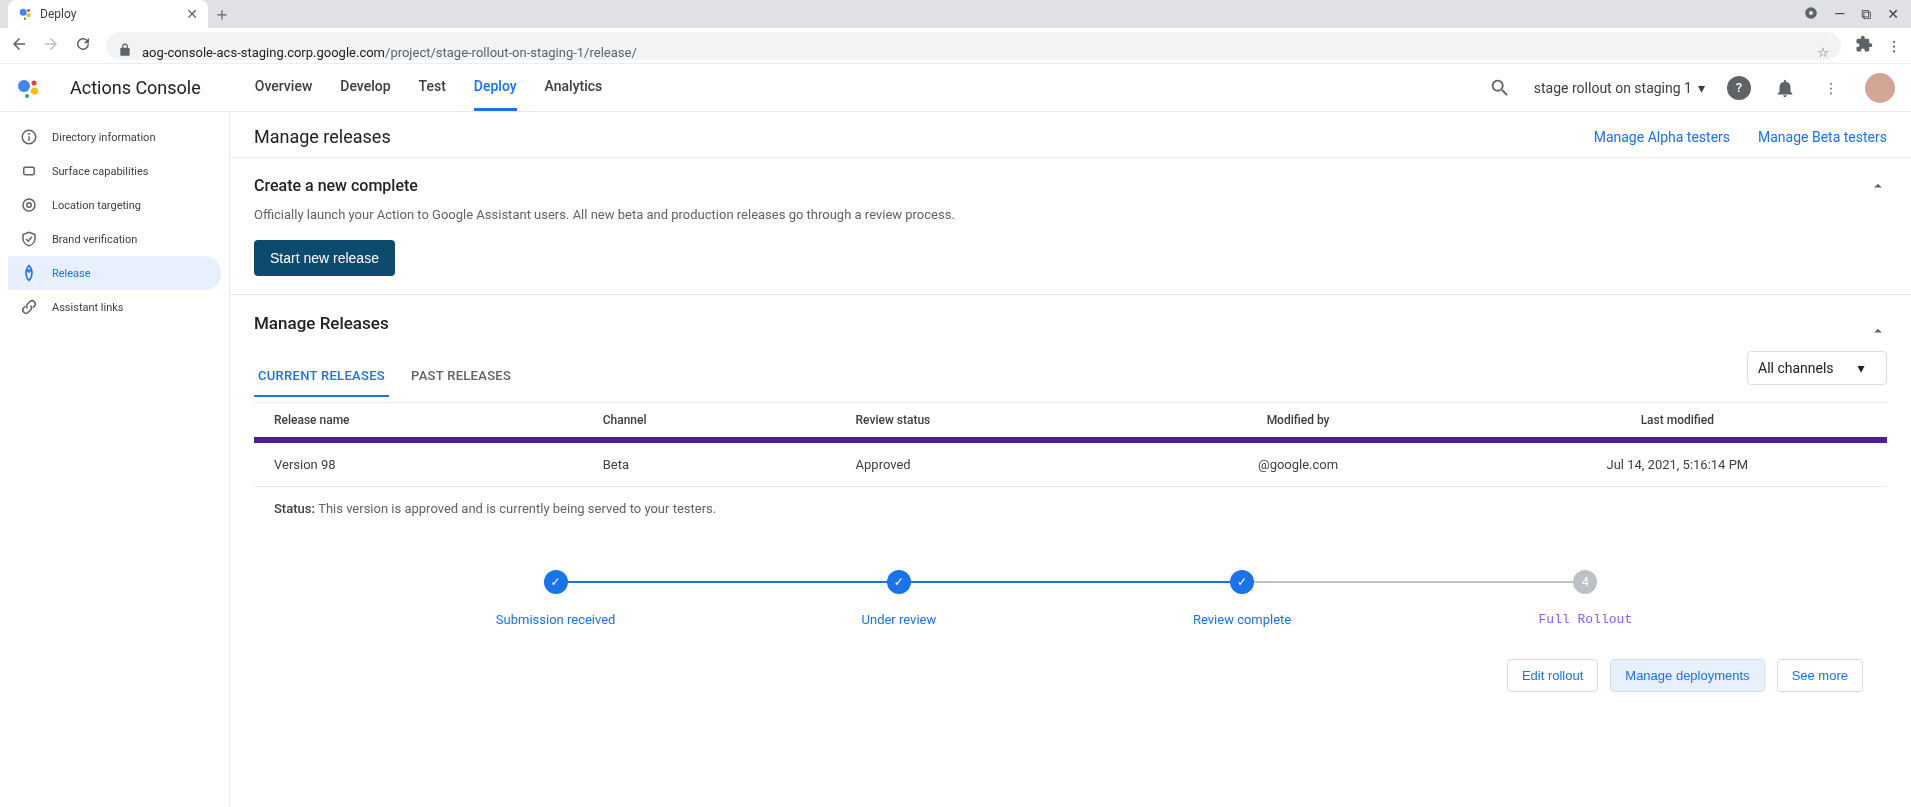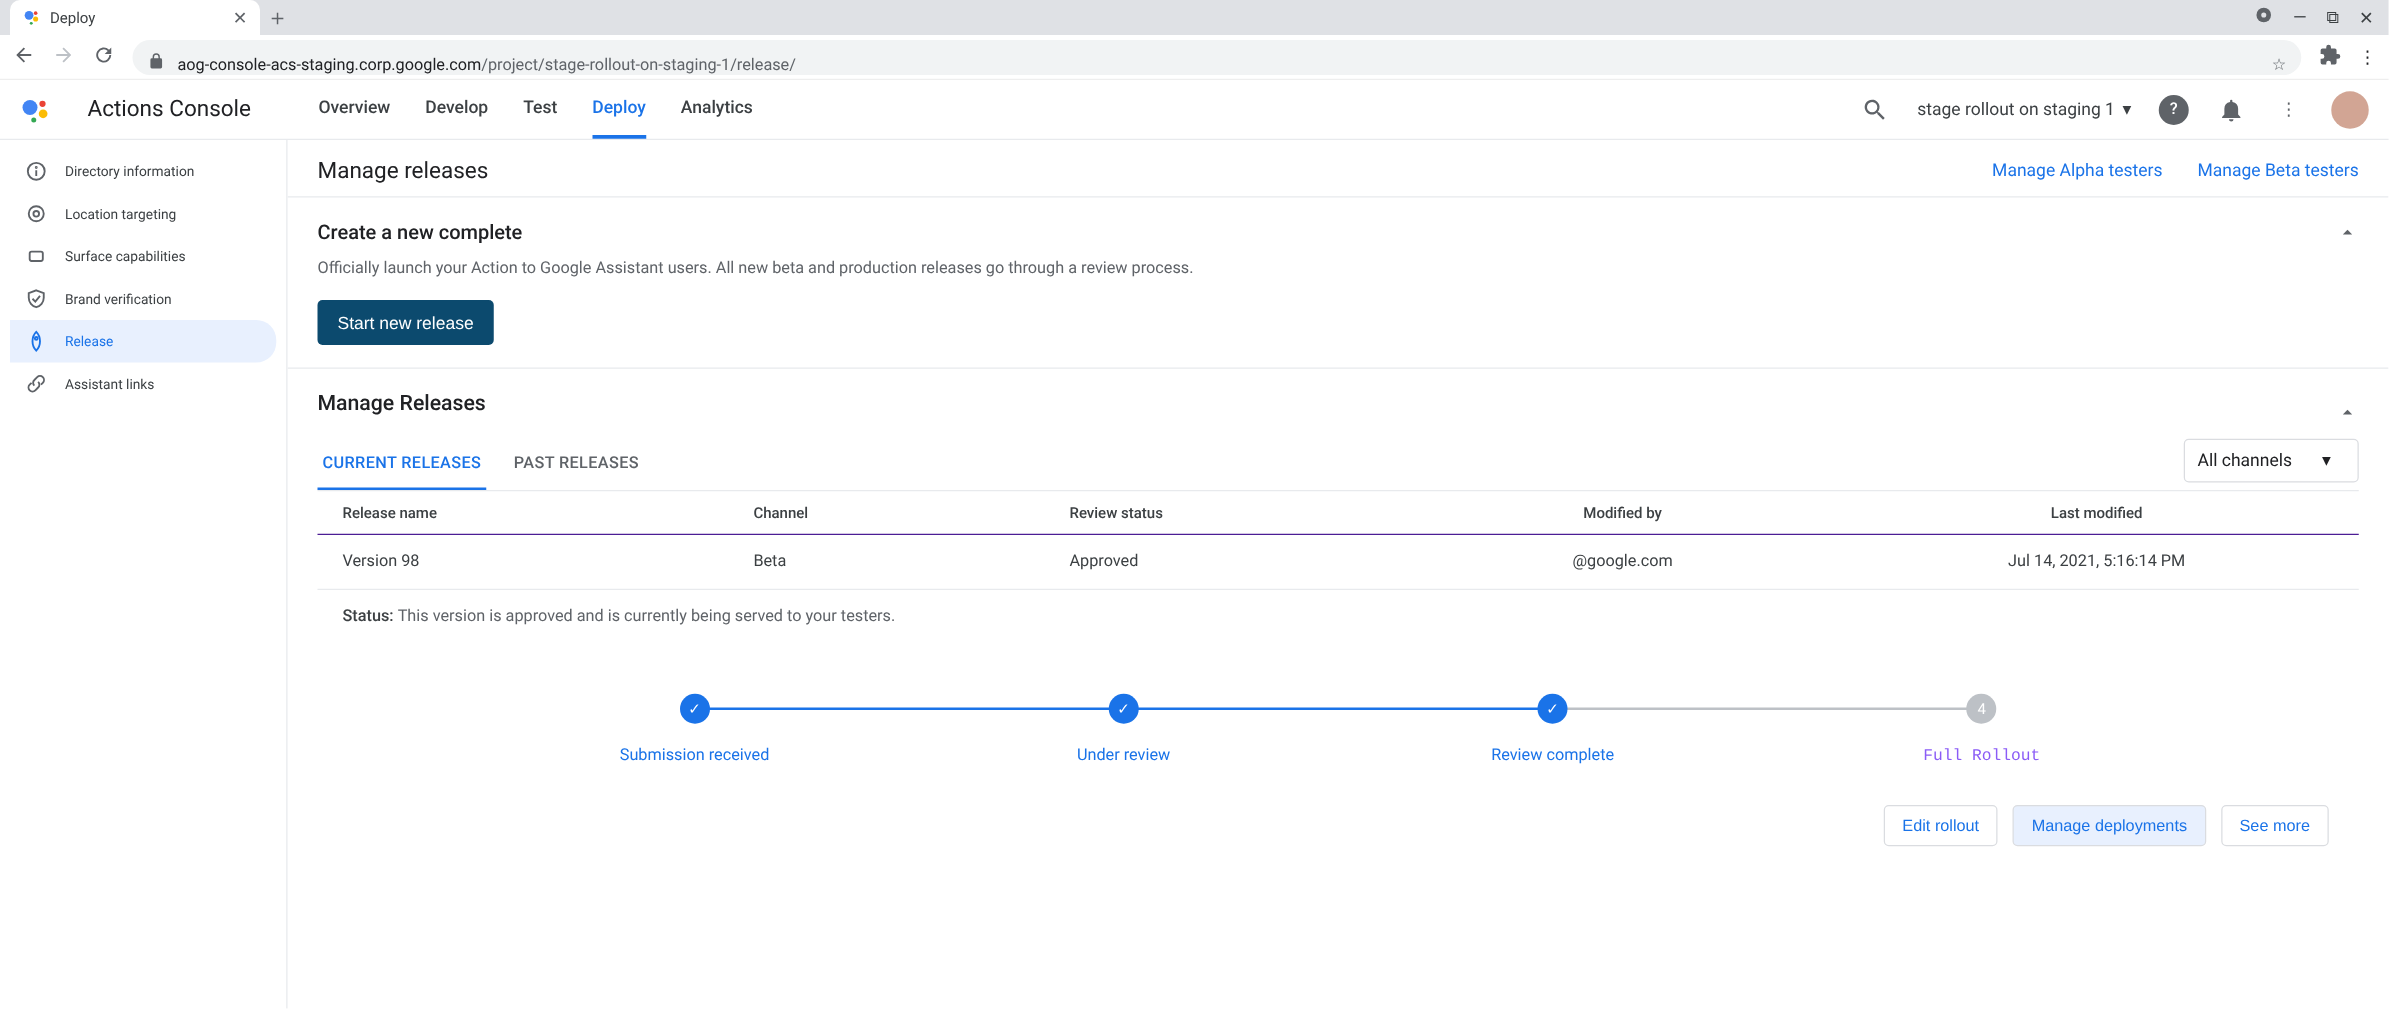--- a/index.html
+++ b/index.html
@@ -87,22 +87,22 @@
     .section { padding: 18px 24px; border-bottom: 1px solid #e8eaed; position: relative; }
     .section-head { display: flex; align-items: center; justify-content: space-between; }
     .section-title { font-size: 16px; font-weight: 500; color: #202124; margin-bottom: 4px; }
     .section-desc { font-size: 13px; color: #5f6368; margin-top: 8px; }
     .chevron { color: #5f6368; cursor: pointer; }
     .btn-primary { background: #0c4a6e; color: #fff; border: none; padding: 10px 16px; font-size: 14px; border-radius: 4px; font-weight: 500; cursor: pointer; margin-top: 18px; }
     .section-title-lg { font-size: 17px; font-weight: 500; margin-bottom: 18px; }
     .tabs-row { display: flex; gap: 18px; border-bottom: 1px solid #e8eaed; align-items: center; }
     .tab2 { text-transform: uppercase; font-size: 13px; font-weight: 500; color: #5f6368; padding: 12px 4px; cursor: pointer; border-bottom: 2px solid transparent; letter-spacing: .3px; }
     .tab2.active { color: #1a73e8; border-bottom-color: #1a73e8; }
-    .dropdown { margin-left: auto; border: 1px solid #dadce0; padding: 8px 10px; border-radius: 4px; display: flex; align-items: center; gap: 24px; font-size: 14px; min-width: 140px; cursor: pointer; margin-bottom: 6px; }
-    .table-head { display: grid; grid-template-columns: 1.3fr 1fr 1fr 1.5fr 1.5fr; padding: 10px 20px; color: #3c4043; font-size: 12px; font-weight: 500; border-bottom: 1px solid #4c1d95; }
+    .dropdown { margin-left: auto; border: 1px solid #dadce0; padding: 8px 10px; border-radius: 4px; display: flex; align-items: center; gap: 24px; font-size: 14px; min-width: 140px; cursor: pointer; margin-bottom: 17px; }
+    .table-head { display: grid; grid-template-columns: 1.3fr 1fr 1fr 1.5fr 1.5fr; padding: 10px 20px; color: #3c4043; font-size: 12px; font-weight: 500; border-bottom: 6px solid #4c1d95; }
     .table-row { display: grid; grid-template-columns: 1.3fr 1fr 1fr 1.5fr 1.5fr; padding: 14px 20px; color: #3c4043; font-size: 13px; border-bottom: 1px solid #e8eaed; }
     .detail { padding: 14px 20px; font-size: 13px; color: #3c4043; }
     .detail b { font-weight: 500; }
     .stepper { display: flex; align-items: center; justify-content: space-between; padding: 40px 130px 24px 130px; position: relative; }
     .step { flex: 1; display: flex; flex-direction: column; align-items: center; gap: 18px; position: relative; }
     .step:not(:last-child)::after {
       content: ''; position: absolute; top: 11px; left: 50%; right: -50%; height: 2px; background: #1a73e8; z-index: 0;
     }
     .step.inactive:not(:last-child)::after, .step.inactive-line::after { background: #bdc1c6; }
     .step-dot { width: 24px; height: 24px; border-radius: 50%; background: #1a73e8; color: #fff; display: flex; align-items: center; justify-content: center; z-index: 1; position: relative; font-size: 12px; }
@@ -224,30 +224,30 @@
       <div class="side-item">
         <svg viewBox="0 0 24 24" fill="none" stroke="#5f6368" stroke-width="2">
             <circle cx="12" cy="12" r="9"></circle>
             <line x1="12" y1="11" x2="12" y2="17"></line>
             <circle cx="12" cy="8" r="0.5" fill="#5f6368"></circle>
           </svg>
         <span>Directory information</span>
       </div>
       <div class="side-item">
         <svg viewBox="0 0 24 24" fill="none" stroke="#5f6368" stroke-width="2">
+            <rect x="5" y="7" width="14" height="10" rx="2"></rect>
+          </svg>
+        <span>Surface capabilities</span>
+      </div>
+      <div class="side-item">
+        <svg viewBox="0 0 24 24" fill="none" stroke="#5f6368" stroke-width="2">
             <circle cx="12" cy="12" r="8"></circle>
             <circle cx="12" cy="12" r="3"></circle>
           </svg>
         <span>Location targeting</span>
-      </div>
-      <div class="side-item">
-        <svg viewBox="0 0 24 24" fill="none" stroke="#5f6368" stroke-width="2">
-            <rect x="5" y="7" width="14" height="10" rx="2"></rect>
-          </svg>
-        <span>Surface capabilities</span>
       </div>
       <div class="side-item">
         <svg viewBox="0 0 24 24" fill="none" stroke="#5f6368" stroke-width="2">
             <path d="M12 3l8 3v5c0 5-3.5 9-8 10-4.5-1-8-5-8-10V6z"></path>
             <path d="M8 12l3 3 5-6"></path>
           </svg>
         <span>Brand verification</span>
       </div>
       <div class="side-item active">
         <svg viewBox="0 0 24 24" fill="none" stroke="#1a73e8" stroke-width="2">

